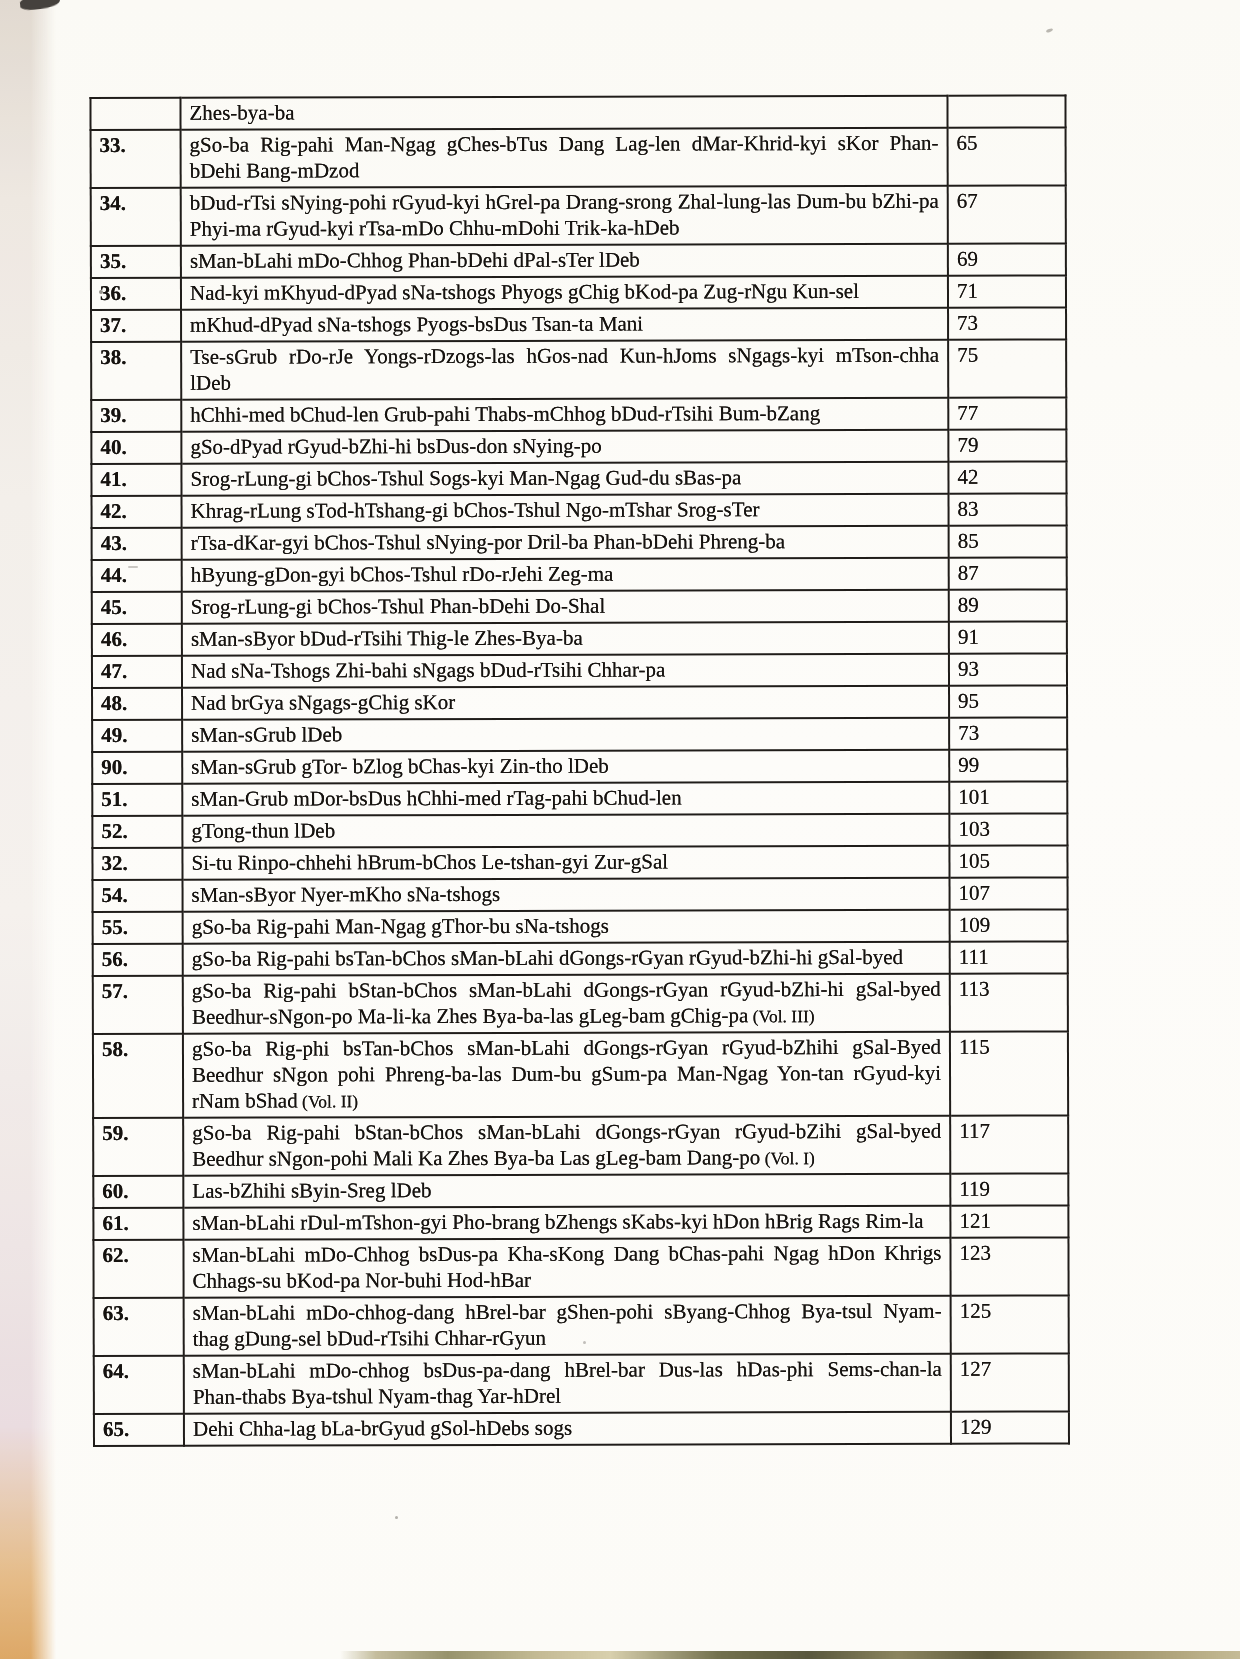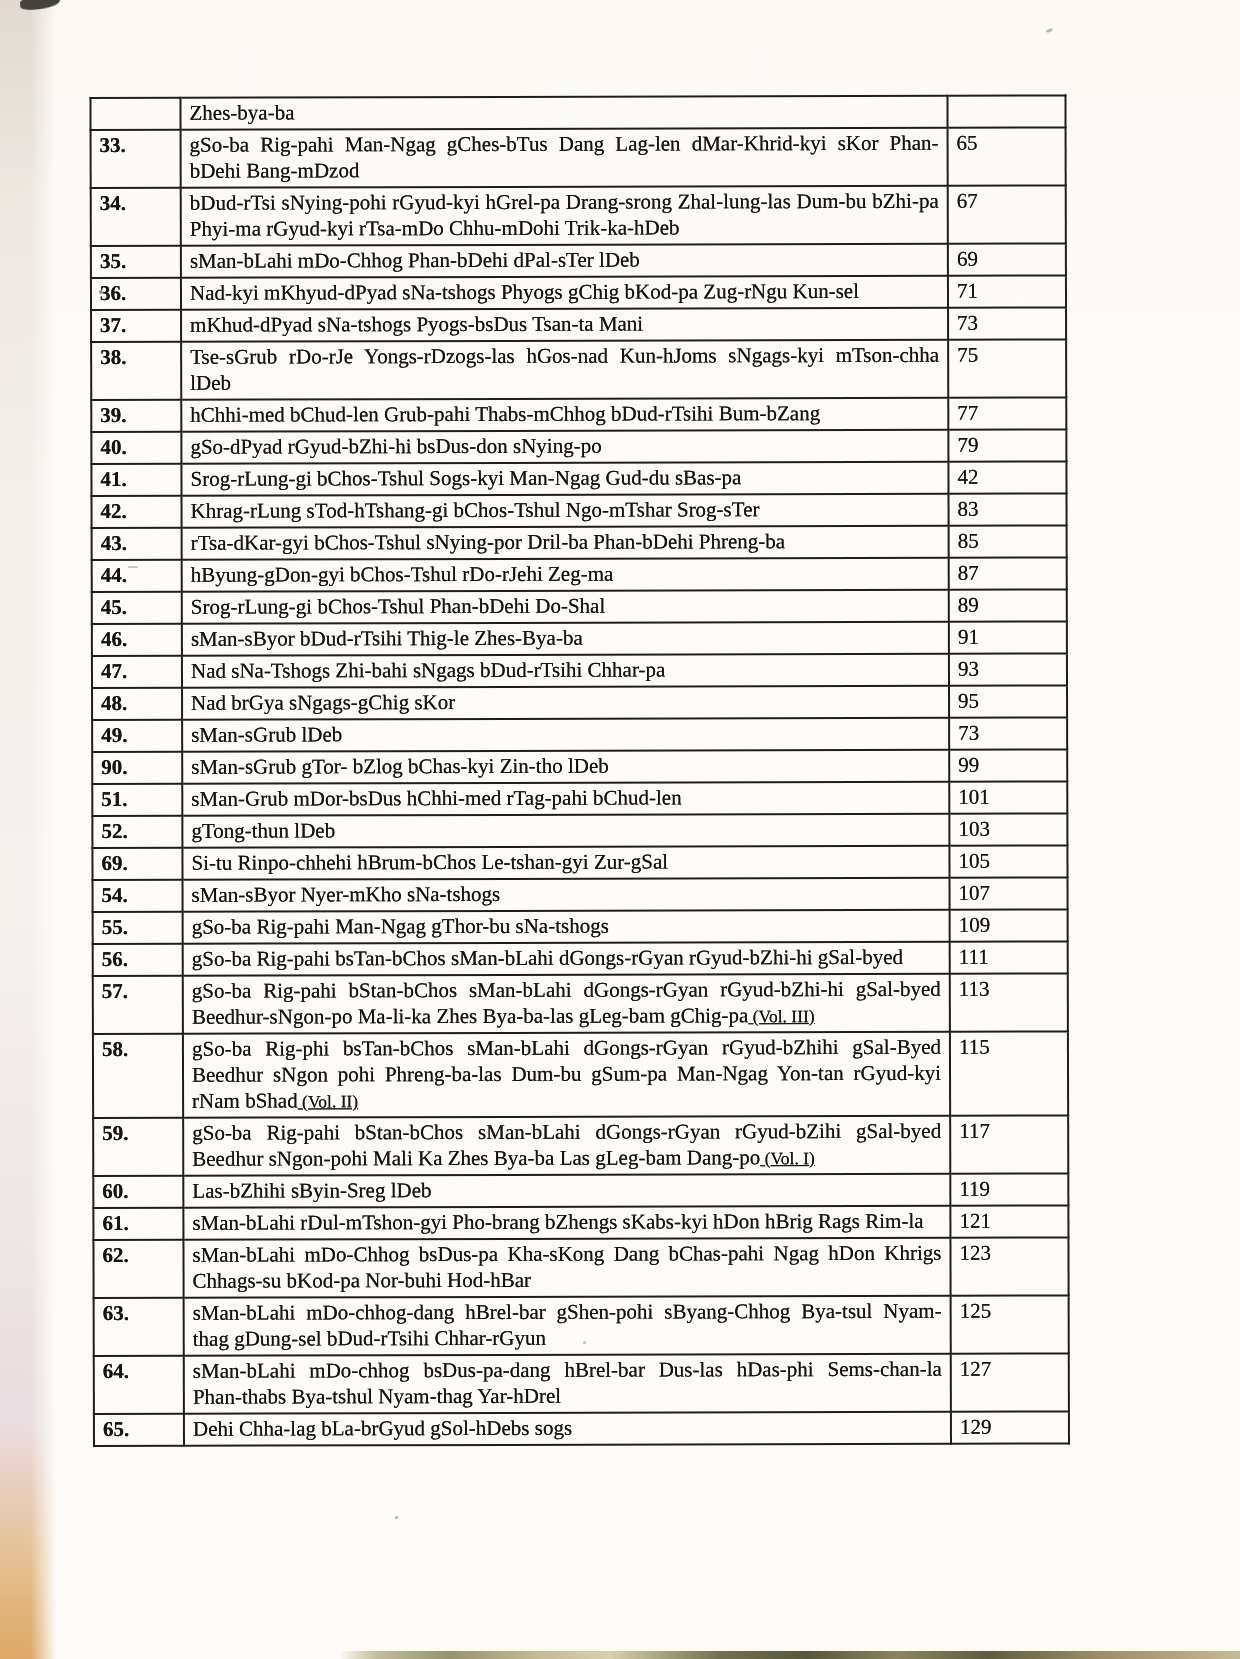--- a/index.html
+++ b/index.html
@@ -91,21 +91,21 @@
   col.c-no   { width: 90px; }
   col.c-ttl  { width: 767px; }
   col.c-pg   { width: 118px; }
   td.num-cell  { padding-left: 14px; font-weight: bold; }
   td.title-cell {
     text-align: justify;
     padding-left: 12px;
     padding-right: 10px;
   }
   td.page-cell { padding-left: 12px; }
-  .note { font-size: 17.5px; text-decoration: underline; }
+  .note { font-size: 17.5px; }
 </style>
 </head>
 <body>
 
 <div class="edge-shadow"></div>
 <div class="corner-mark"></div>
 <div class="bottom-band"></div>
 <div class="speck speck-a"></div>
 <div class="speck speck-b"></div>
 <div class="speck speck-c"></div>
@@ -345,21 +345,21 @@
     </td>
     <td class="title-cell">
       <span>gTong-thun lDeb</span><span class="note"></span>
     </td>
     <td class="page-cell">
       <span>103</span>
     </td>
   </tr>
       <tr>
     <td class="num-cell">
-      <span>69.</span>
+      <span>32.</span>
     </td>
     <td class="title-cell">
       <span>Si-tu Rinpo-chhehi hBrum-bChos Le-tshan-gyi Zur-gSal</span><span class="note"></span>
     </td>
     <td class="page-cell">
       <span>105</span>
     </td>
   </tr>
       <tr>
     <td class="num-cell">

